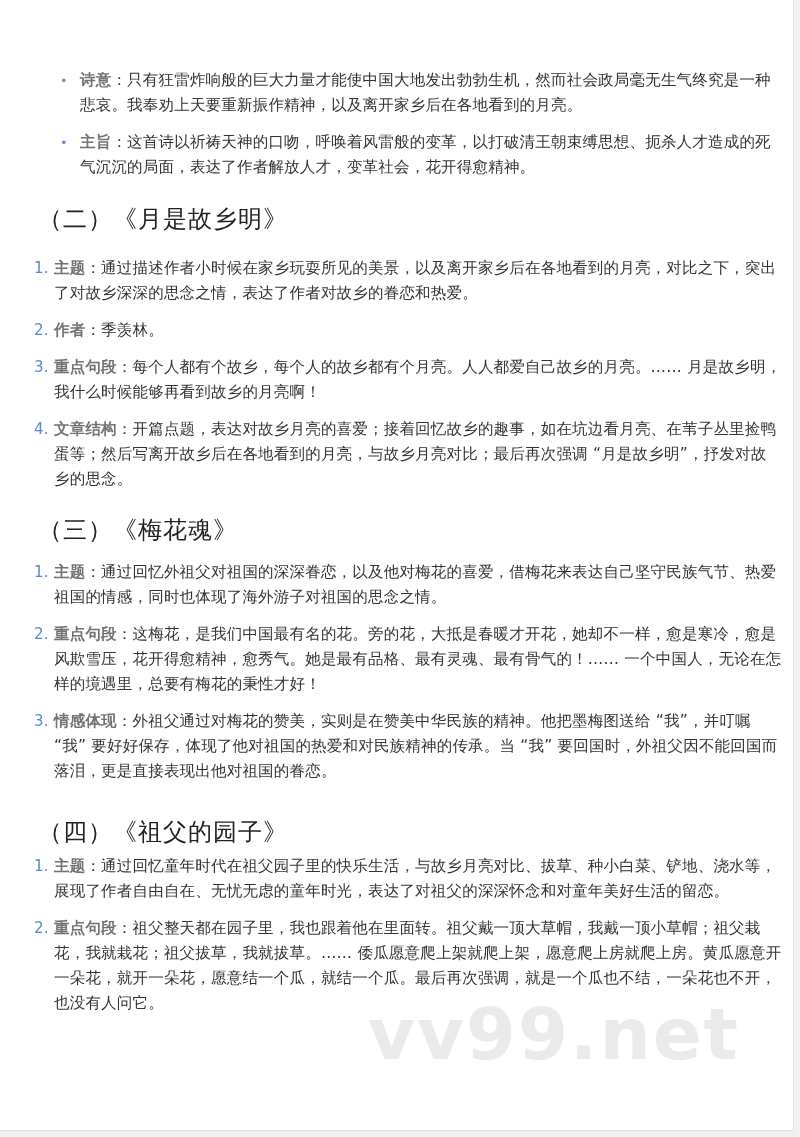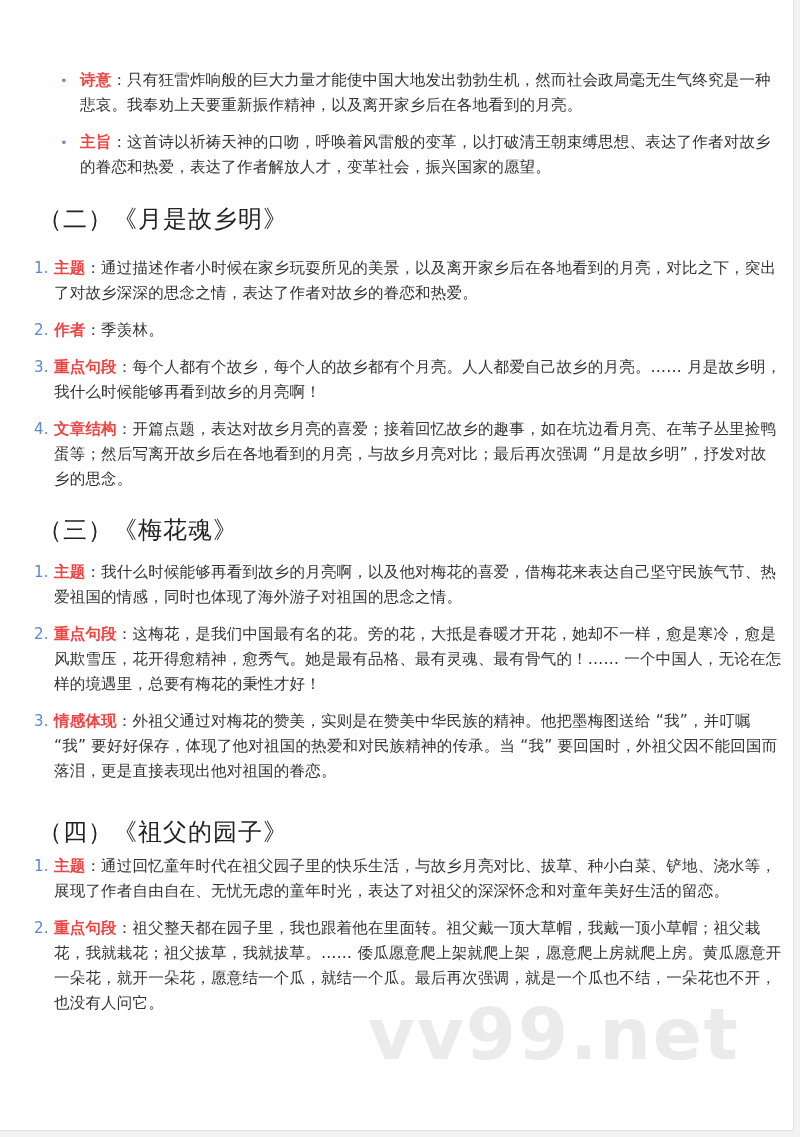--- a/index.html
+++ b/index.html
@@ -25,21 +25,21 @@
       position: absolute; left: 58px; top: 68px; width: 720px;
     }
     .bullet-item {
       position: relative; padding-left: 22px;
       font-size: 15.5px; line-height: 25px; margin-bottom: 12px;
       letter-spacing: 0.2px;
     }
     .bullet-item .marker {
       position: absolute; left: 2px; top: 0; color: #6a8fd6; font-size: 13px;
     }
-    .label { font-weight: bold; color: #ef4444; }
+    .label { font-weight: bold; color: #737373; }
     .section {
       position: absolute; left: 0; width: 794px;
     }
     .section-title {
       position: absolute; left: 38px;
       font-size: 24px; font-weight: normal; color: #222; letter-spacing: 1px; font-family: Liberation Mono, monospace;
     }
     .ol {
       position: absolute; left: 34px; width: 748px;
     }
@@ -67,21 +67,21 @@
 
   <div class="content">
 
     <div class="bullet-list">
       <div class="bullet-item">
         <span class="marker">•</span>
         <span class="label">诗意</span><span>：只有狂雷炸响般的巨大力量才能使中国大地发出勃勃生机，然而社会政局毫无生气终究是一种悲哀。我奉劝上天要重新振作精神，以及离开家乡后在各地看到的月亮。</span>
       </div>
       <div class="bullet-item">
         <span class="marker">•</span>
-        <span class="label">主旨</span><span>：这首诗以祈祷天神的口吻，呼唤着风雷般的变革，以打破清王朝束缚思想、表达了作者对故乡的眷恋和热爱，表达了作者解放人才，变革社会，振兴国家的愿望。</span>
+        <span class="label">主旨</span><span>：这首诗以祈祷天神的口吻，呼唤着风雷般的变革，以打破清王朝束缚思想、扼杀人才造成的死气沉沉的局面，表达了作者解放人才，变革社会，花开得愈精神。</span>
       </div>
     </div>
 
     <div class="section" style="top:203px;">
       <h2 class="section-title" style="top:0;">（二）《月是故乡明》</h2>
       <div class="ol" style="top:53px;">
         <div class="ol-item">
           <span class="num">1.</span>
           <span class="label">主题</span><span>：通过描述作者小时候在家乡玩耍所见的美景，以及离开家乡后在各地看到的月亮，对比之下，突出了对故乡深深的思念之情，表达了作者对故乡的眷恋和热爱。</span>
         </div>
@@ -98,21 +98,21 @@
           <span class="label">文章结构</span><span>：开篇点题，表达对故乡月亮的喜爱；接着回忆故乡的趣事，如在坑边看月亮、在苇子丛里捡鸭蛋等；然后写离开故乡后在各地看到的月亮，与故乡月亮对比；最后再次强调 “月是故乡明”，抒发对故乡的思念。</span>
         </div>
       </div>
     </div>
 
     <div class="section" style="top:510px;">
       <h2 class="section-title" style="top:4px;">（三）《梅花魂》</h2>
       <div class="ol" style="top:50px;">
         <div class="ol-item">
           <span class="num">1.</span>
-          <span class="label">主题</span><span>：我什么时候能够再看到故乡的月亮啊，以及他对梅花的喜爱，借梅花来表达自己坚守民族气节、热爱祖国的情感，同时也体现了海外游子对祖国的思念之情。</span>
+          <span class="label">主题</span><span>：通过回忆外祖父对祖国的深深眷恋，以及他对梅花的喜爱，借梅花来表达自己坚守民族气节、热爱祖国的情感，同时也体现了海外游子对祖国的思念之情。</span>
         </div>
         <div class="ol-item">
           <span class="num">2.</span>
           <span class="label">重点句段</span><span>：这梅花，是我们中国最有名的花。旁的花，大抵是春暖才开花，她却不一样，愈是寒冷，愈是风欺雪压，花开得愈精神，愈秀气。她是最有品格、最有灵魂、最有骨气的！…… 一个中国人，无论在怎样的境遇里，总要有梅花的秉性才好！</span>
         </div>
         <div class="ol-item">
           <span class="num">3.</span>
           <span class="label">情感体现</span><span>：外祖父通过对梅花的赞美，实则是在赞美中华民族的精神。他把墨梅图送给 “我”，并叮嘱 “我” 要好好保存，体现了他对祖国的热爱和对民族精神的传承。当 “我” 要回国时，外祖父因不能回国而落泪，更是直接表现出他对祖国的眷恋。</span>
         </div>
       </div>

